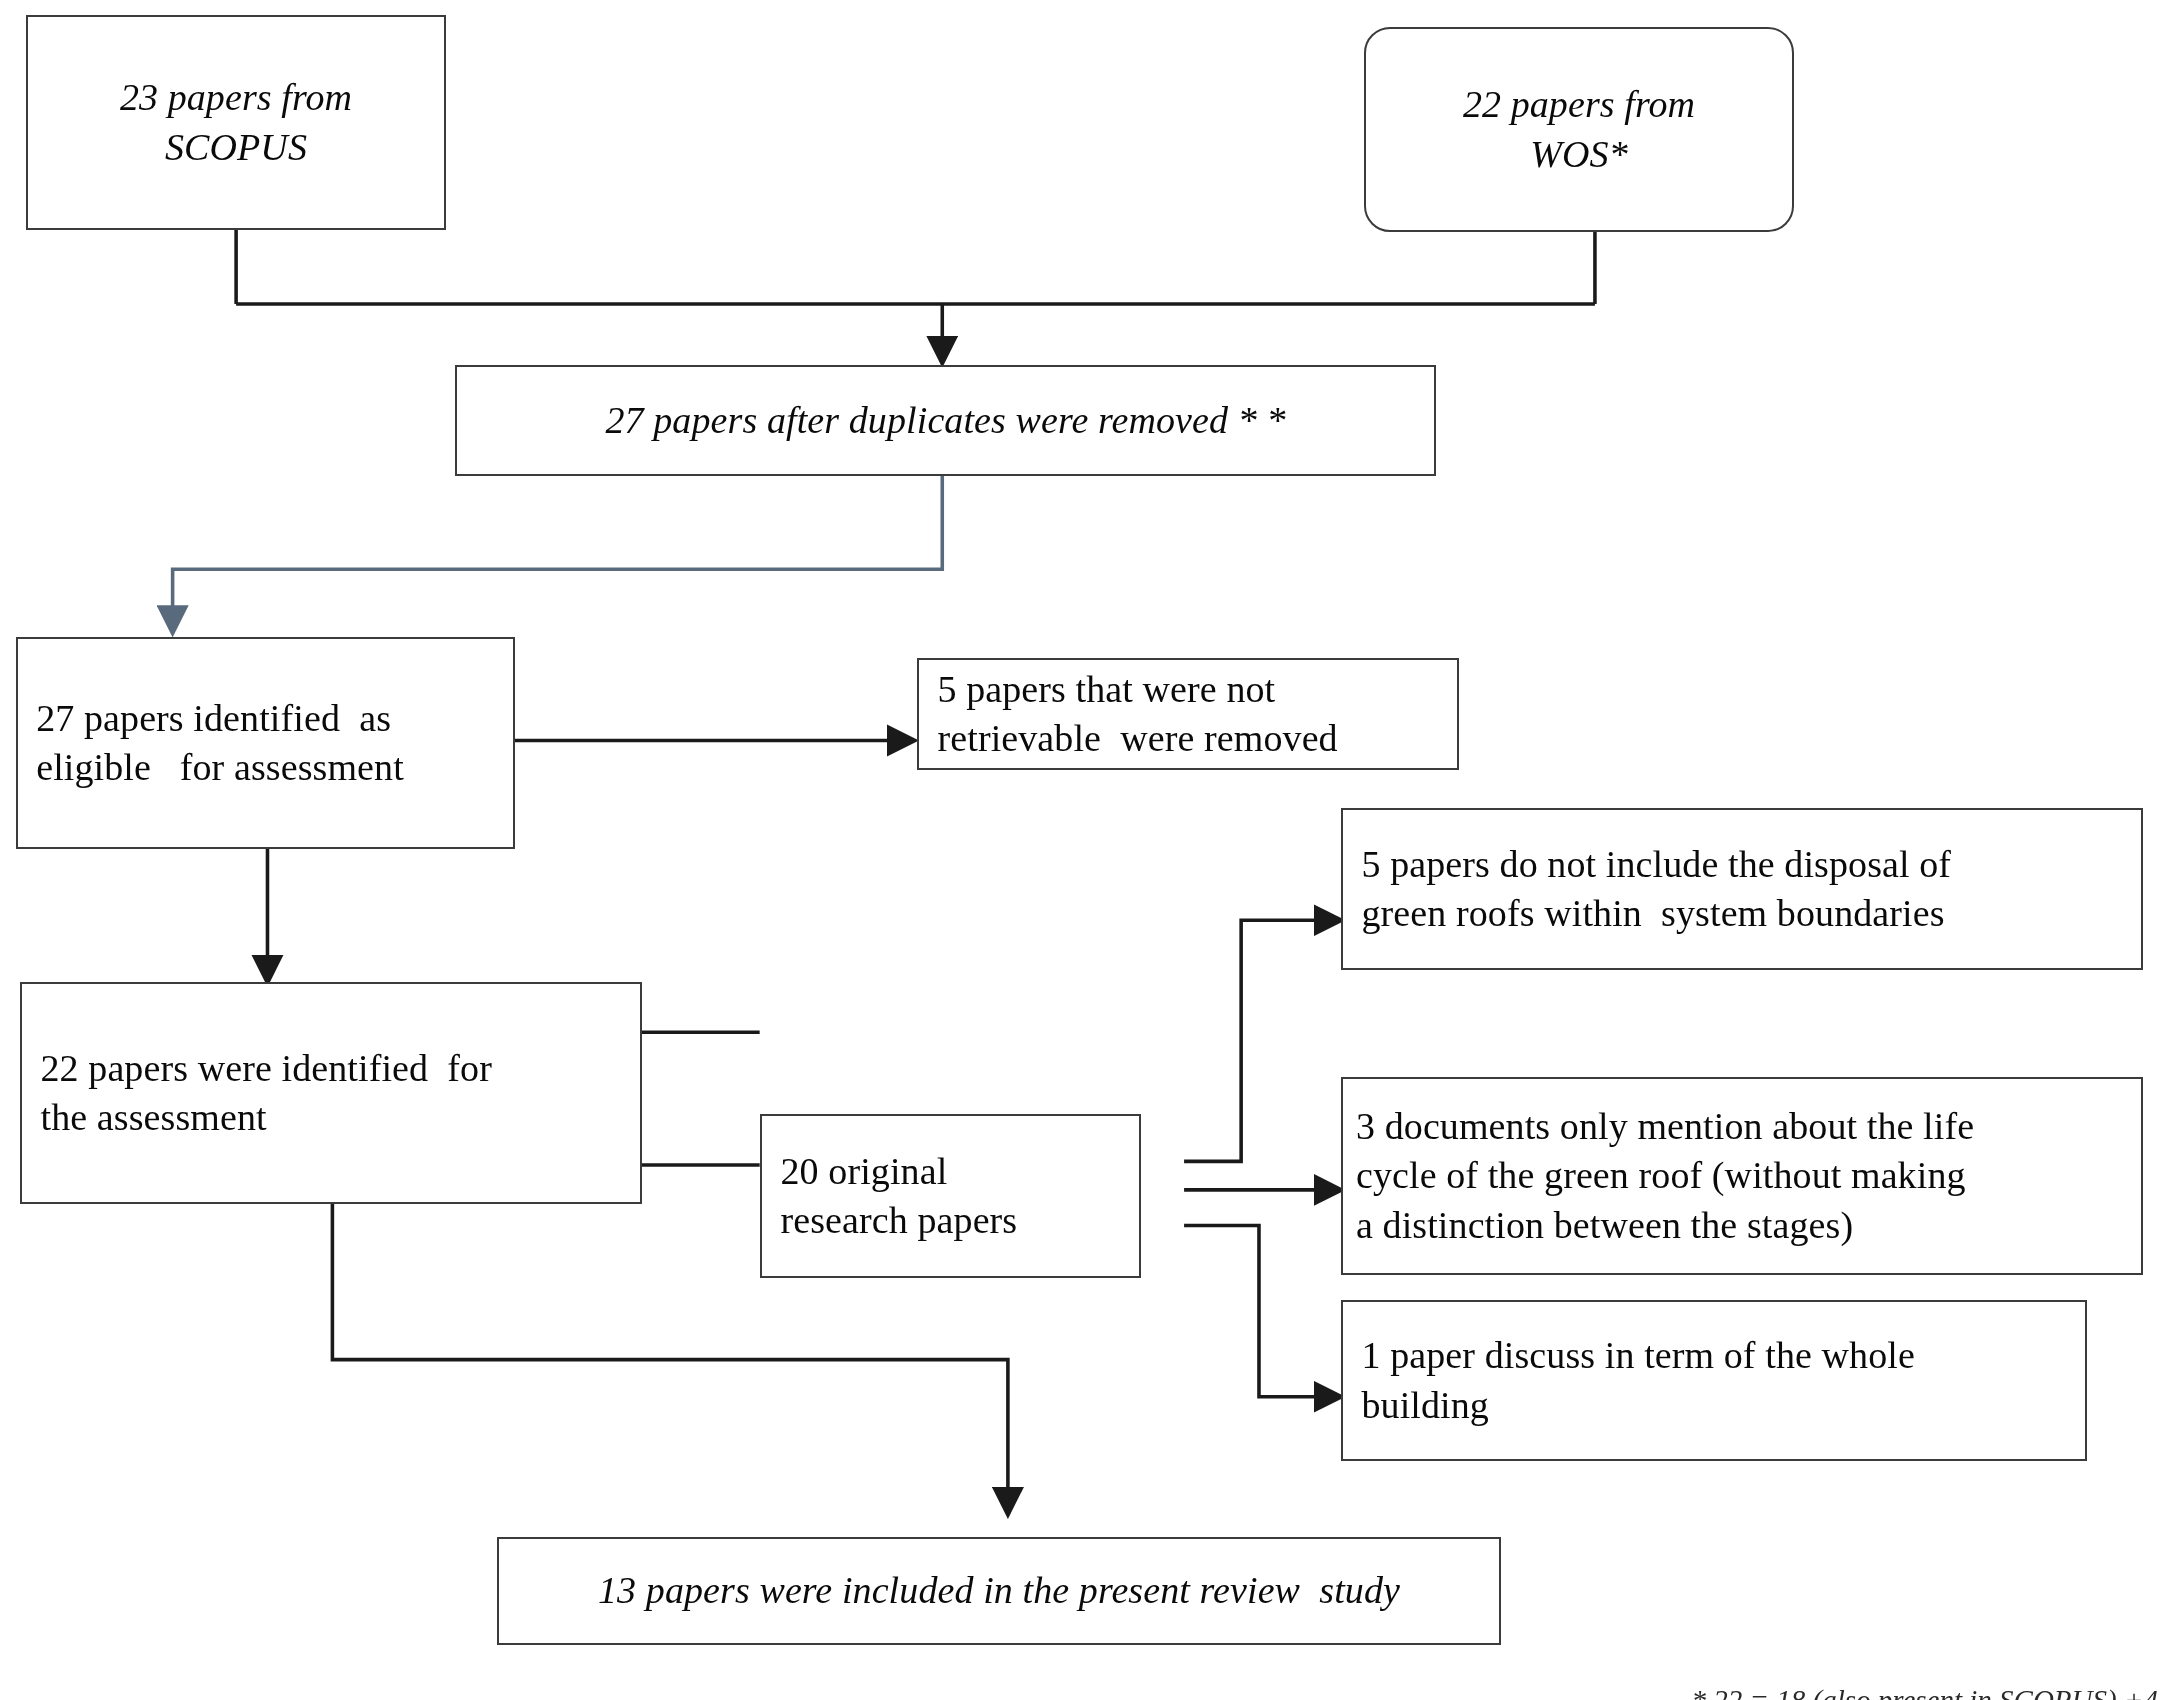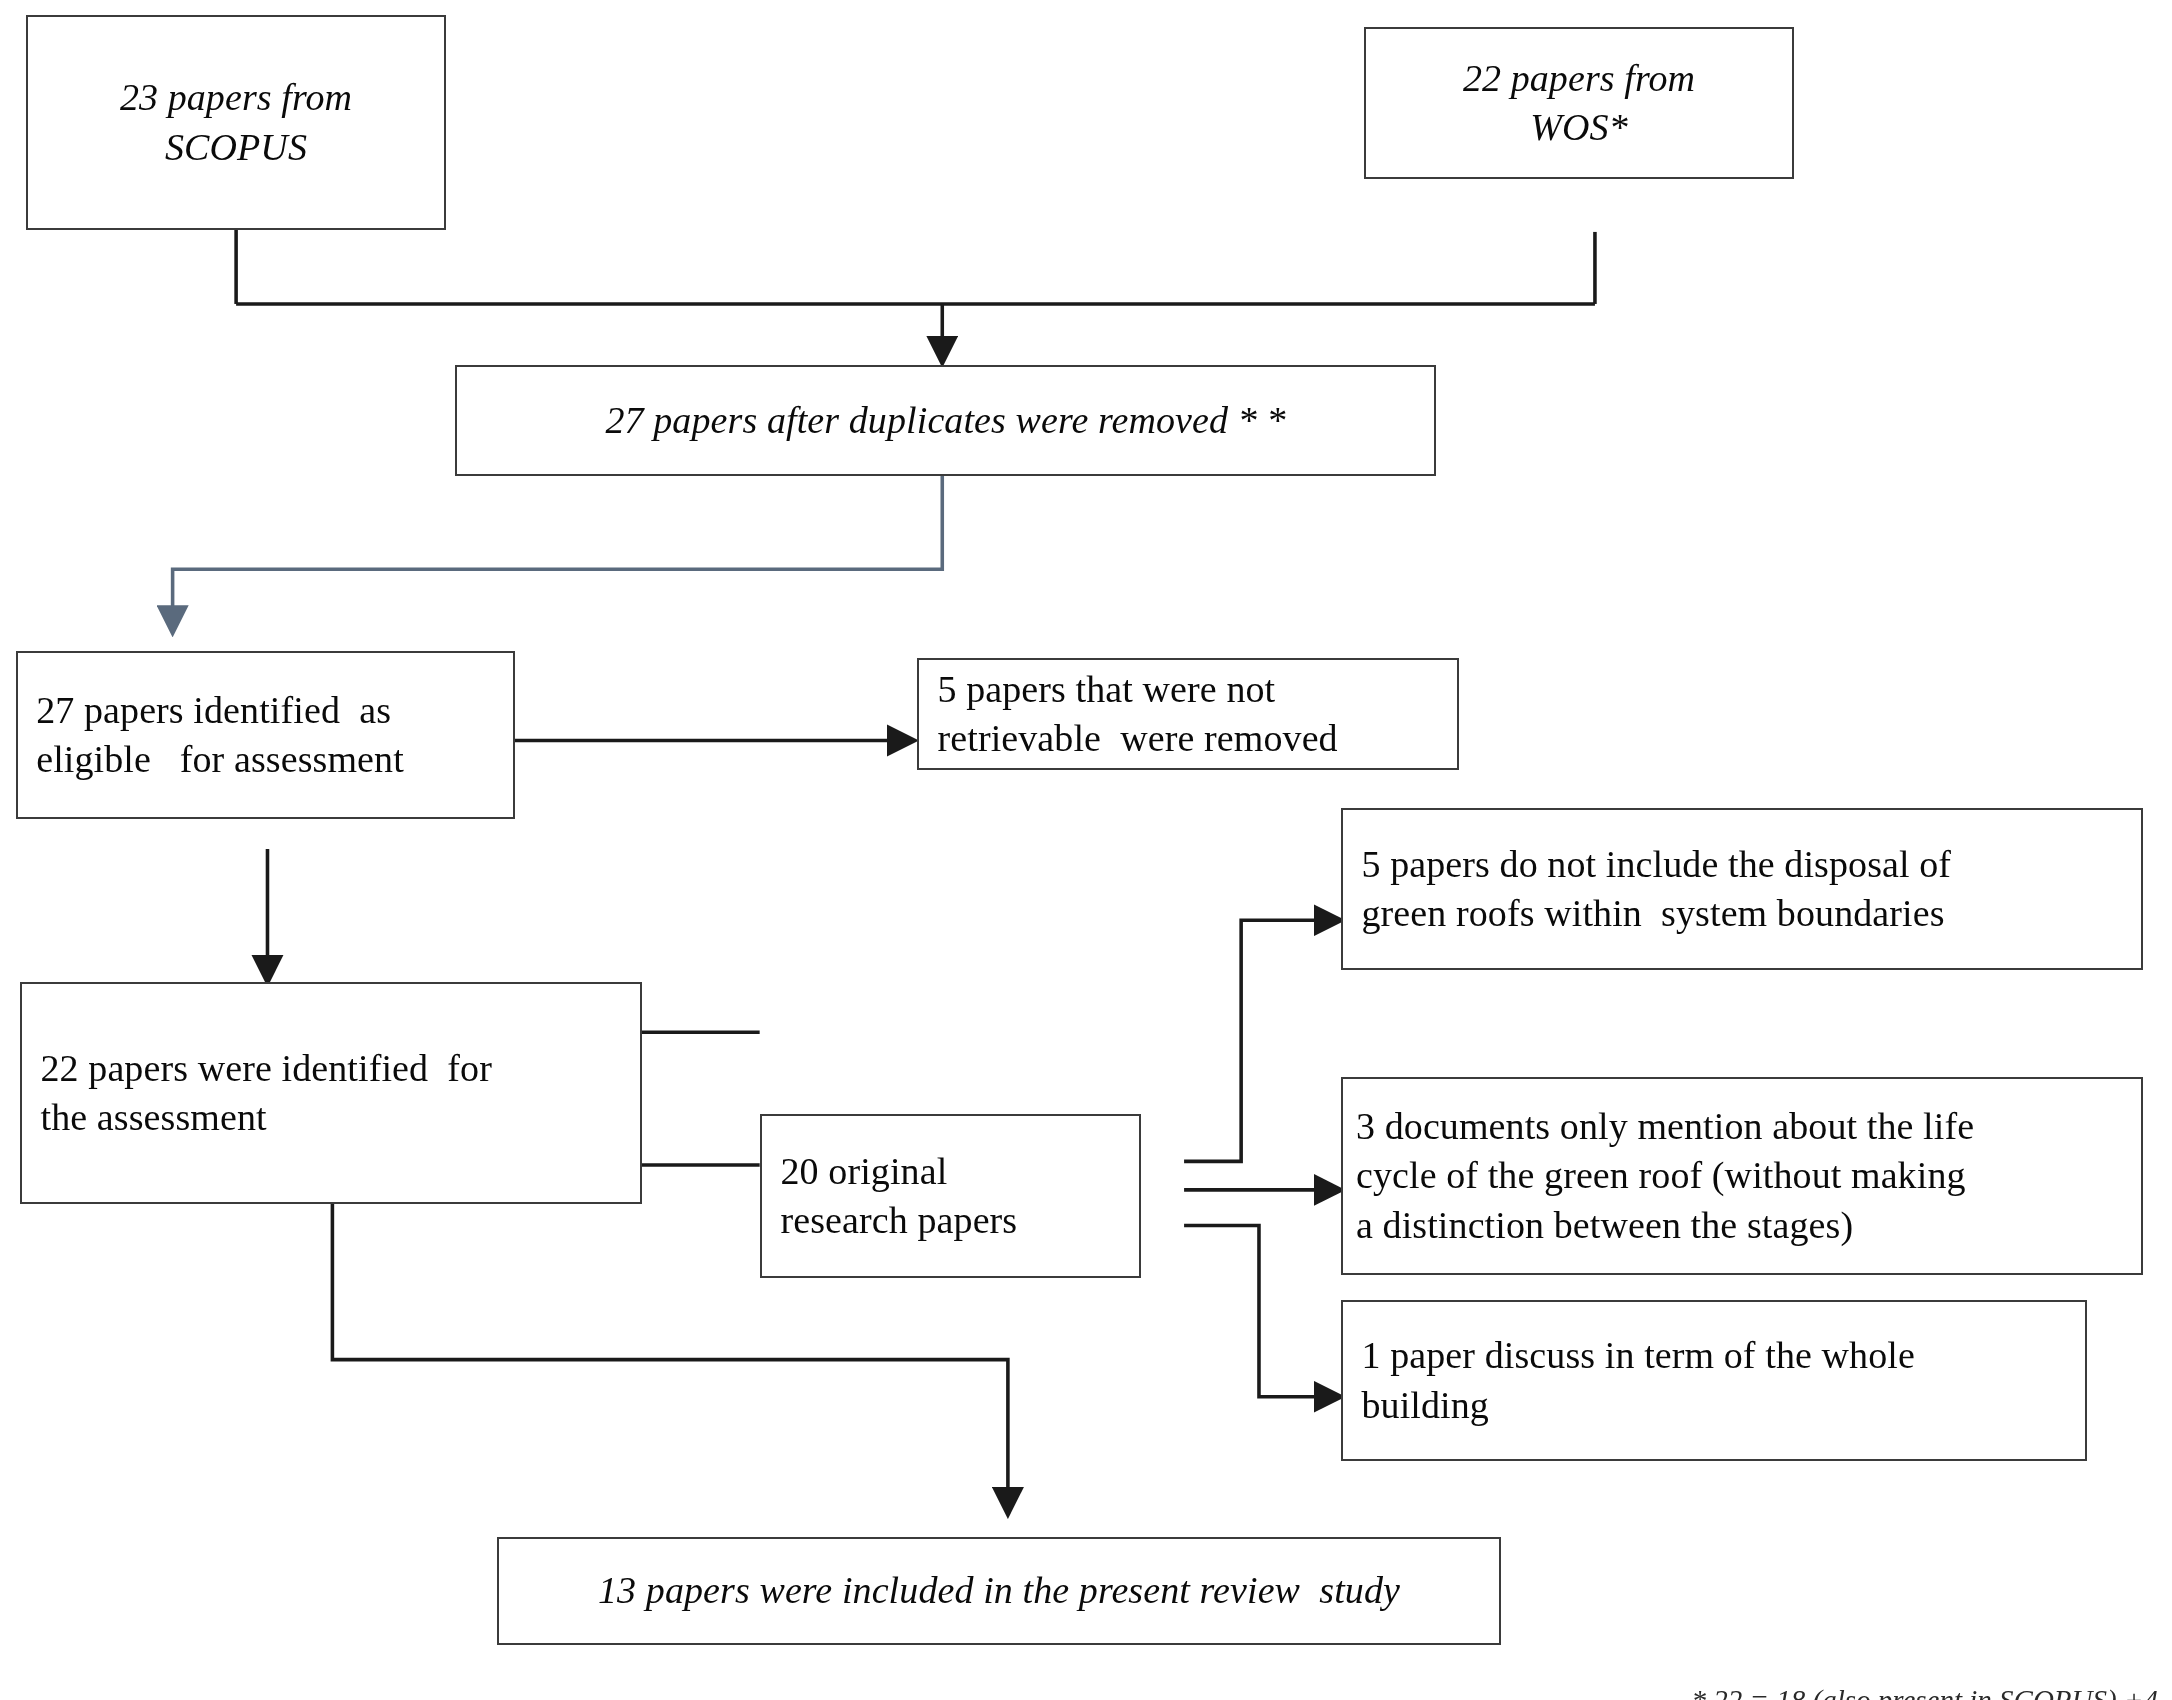--- a/index.html
+++ b/index.html
@@ -90,30 +90,30 @@
     <path d="M 1660 1718 L 1765 1718 L 1765 1958 L 1879 1958" fill="none" stroke="#1a1a1a" stroke-width="5" marker-end="url(#arrowBlack)"></path>
 
     <path d="M 466 1687 L 466 1906 L 1413 1906 L 1413 2122" fill="none" stroke="#1a1a1a" stroke-width="5" marker-end="url(#arrowBlack)"></path>
   </svg>
 
   <div class="node center" style="left:26px; top:15px; width:420px; height:215px;">
     <span class="line">23 papers from</span>
     <span class="line">SCOPUS</span>
   </div>
 
-  <div class="node center" style="left:1364px; top:27px; width:430px; height:152px;">
+  <div class="node center" style="left:1364px; top:27px; width:430px; height:205px;border-radius:26px;">
     <span class="line">22 papers from</span>
     <span class="line">WOS*</span>
   </div>
 
   <div class="node center" style="left:455px; top:365px; width:981px; height:111px;text-align:center;">
     <span class="line">27 papers after duplicates were removed * *</span>
   </div>
 
-  <div class="node left" style="left:15.7px; top:651px; width:499px; height:168px;">
+  <div class="node left" style="left:15.7px; top:637px; width:499px; height:212px;">
     <span class="line">27 papers identified  as</span>
     <span class="line">eligible   for assessment</span>
   </div>
 
   <div class="node left" style="left:917px; top:658px; width:542px; height:112px;">
     <span class="line">5 papers that were not</span>
     <span class="line">retrievable  were removed</span>
   </div>
 
   <div class="node left" style="left:20px; top:982px; width:622px; height:222px;">

